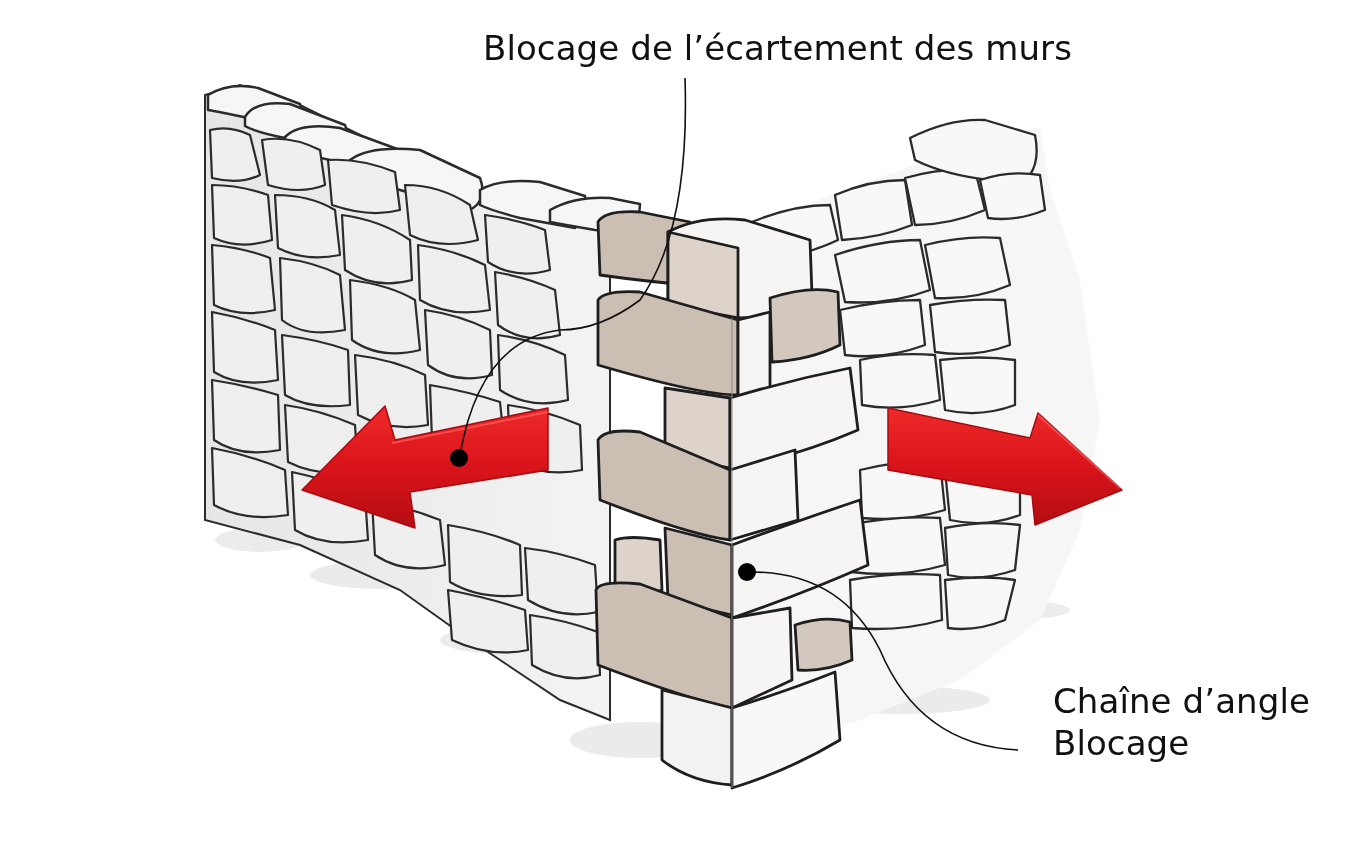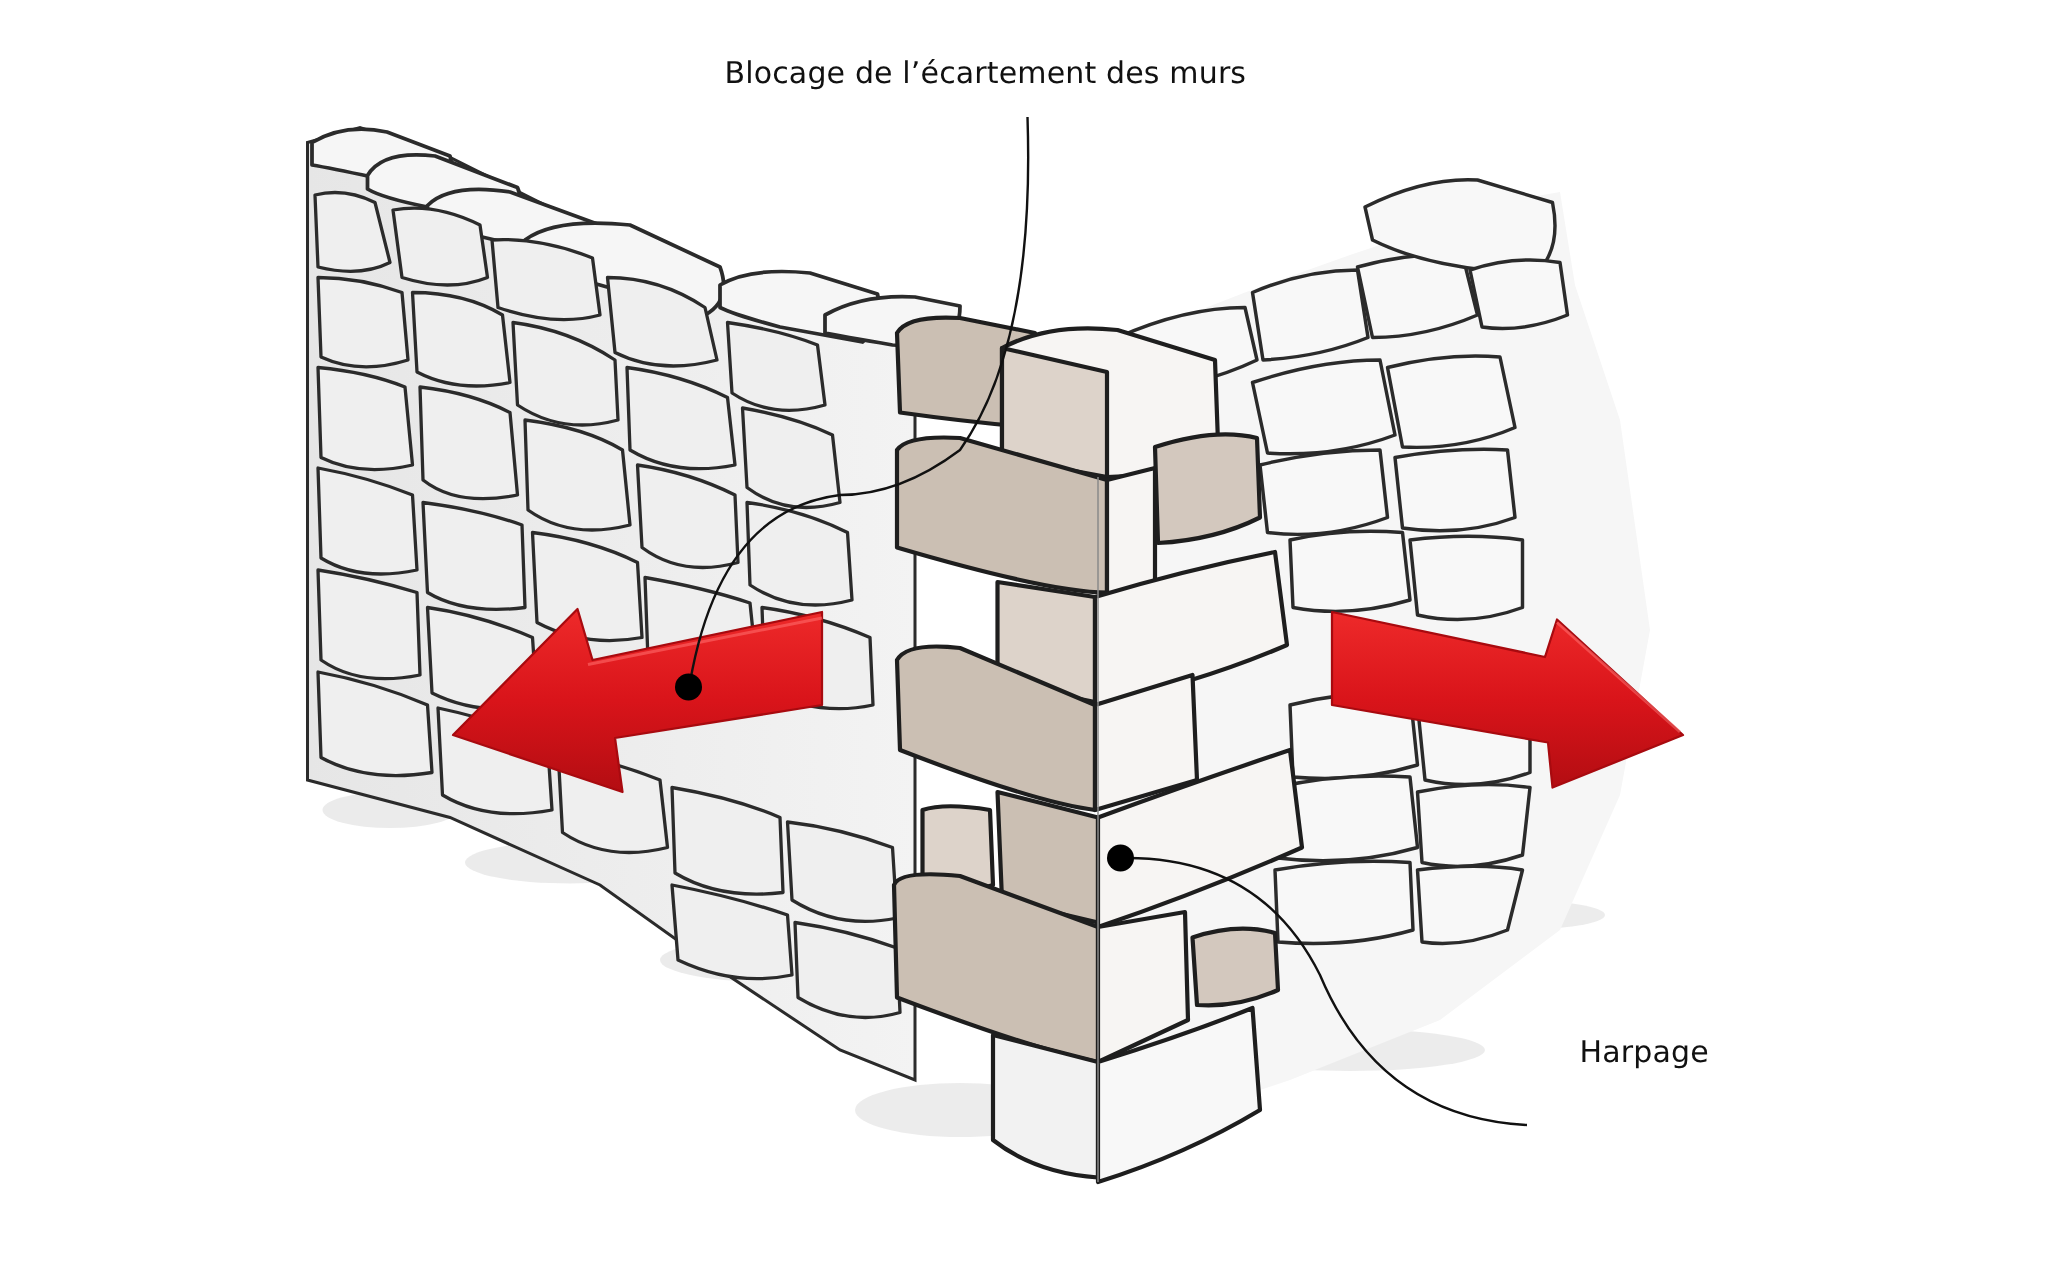--- a/index.html
+++ b/index.html
@@ -1,19 +1,19 @@
 <!DOCTYPE html>
 <html><head>
   <meta charset="utf-8">
   <style>
     html, body { margin: 0; padding: 0; background: #ffffff; }
     body { width: 1366px; height: 847px; position: relative; overflow: hidden;
            font-family: "DejaVu Sans", "Liberation Sans", sans-serif; }
     #stage { position: absolute; left: 0; top: 0; width: 1366px; height: 847px; }
-    .label { position: absolute; color: #111111; font-size: 20px; line-height: 42px; white-space: nowrap; letter-spacing: 0.1px; }
+    .label { position: absolute; color: #111111; font-size: 34px; line-height: 42px; white-space: nowrap; letter-spacing: 0.1px; }
     #label-top { left: 483px; top: 27px; }
     #label-corner { left: 1053px; top: 680px; }
     #label-corner div { height: 42px; }
   </style>
 </head>
 <body>
 
 <div id="stage">
   <svg width="1366" height="847" viewBox="0 0 1366 847" xmlns="http://www.w3.org/2000/svg">
     <defs>
@@ -154,15 +154,16 @@
       <path d="M747,572 Q840,570 880,650 Q920,745 1018,750" fill="none" stroke="#111111" stroke-width="1.6"></path>
       <circle cx="747" cy="572" r="9" fill="#000000"></circle>
     </g>
   </svg>
 
   <div id="label-top" class="label">
     <span>Blocage de l’écartement des murs</span>
   </div>
 
   <div id="label-corner" class="label">
-    <div>Harpage</div>
+    <div>Chaîne d’angle</div>
+    <div>Blocage</div>
   </div>
 </div>
 
 </body></html>

